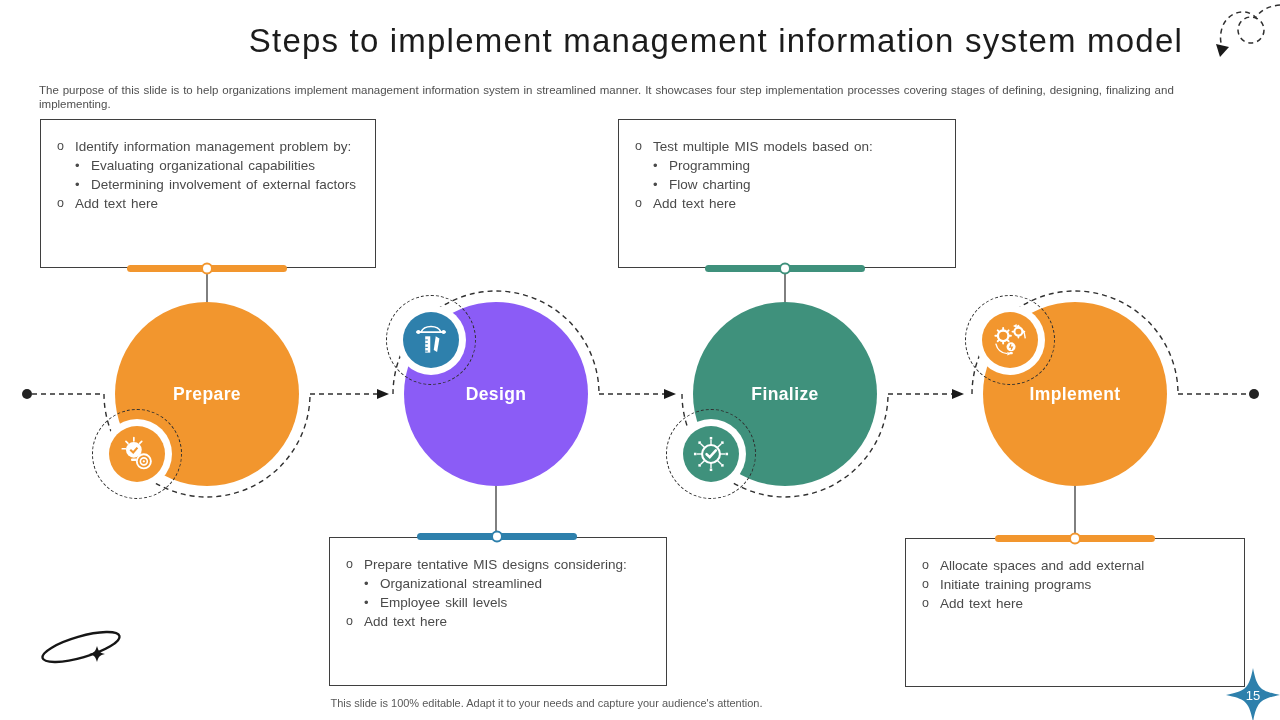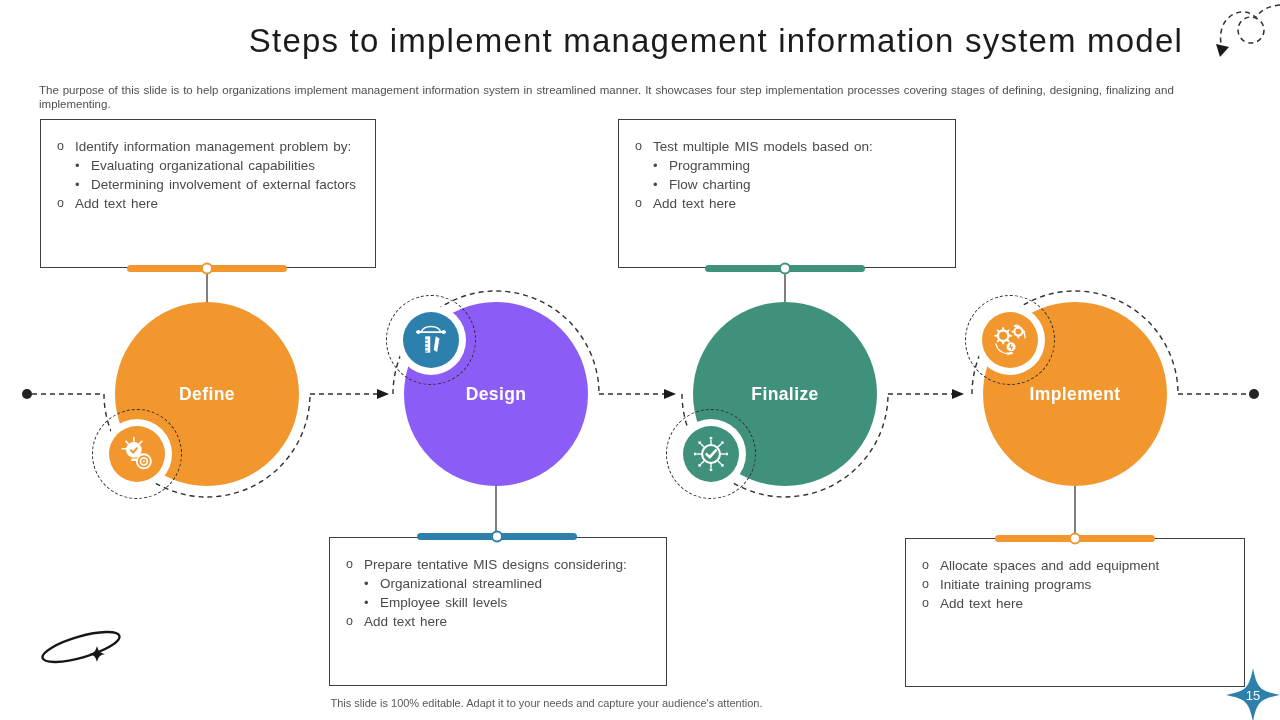--- a/index.html
+++ b/index.html
@@ -90,21 +90,21 @@
       </div>
     <div class="row">
         <span class="mk">o</span>
         <span class="tx">Add text here</span>
       </div>
   </div>
 
   <div class="note-box" style="left:905px;top:538px;width:340px;height:149px;">
     <div class="row">
         <span class="mk">o</span>
-        <span class="tx">Allocate spaces and add equipment</span>
+        <span class="tx">Allocate spaces and add external</span>
       </div>
     <div class="row">
         <span class="mk">o</span>
         <span class="tx">Initiate training programs</span>
       </div>
     <div class="row">
         <span class="mk">o</span>
         <span class="tx">Add text here</span>
       </div>
   </div>
@@ -140,21 +140,21 @@
       <rect x="705" y="265" width="160" height="7" rx="3.5" fill="#3F917C"></rect>
       <circle cx="785" cy="268.5" r="5" fill="#fff" stroke-width="2" stroke="#3F917C"></circle>
       <rect x="417" y="533" width="160" height="7" rx="3.5" fill="#2E80AC"></rect>
       <circle cx="497" cy="536.5" r="5" fill="#fff" stroke-width="2" stroke="#2E80AC"></circle>
       <rect x="995" y="535" width="160" height="7" rx="3.5" fill="#F2962E"></rect>
       <circle cx="1075" cy="538.5" r="5" fill="#fff" stroke-width="2" stroke="#F2962E"></circle>
     </g>
   </svg>
 
   <div class="step-circle" style="left: 115px; top: 302px; background: rgb(242, 150, 46);">
-    <span>Define</span>
+    <span>Prepare</span>
   </div>
   <div class="step-circle" style="left: 404px; top: 302px; background: #8b5cf6;">
     <span>Design</span>
   </div>
   <div class="step-circle" style="left: 693px; top: 302px; background: rgb(63, 145, 124);">
     <span>Finalize</span>
   </div>
   <div class="step-circle" style="left: 983px; top: 302px; background: rgb(242, 150, 46);">
     <span>Implement</span>
   </div>

